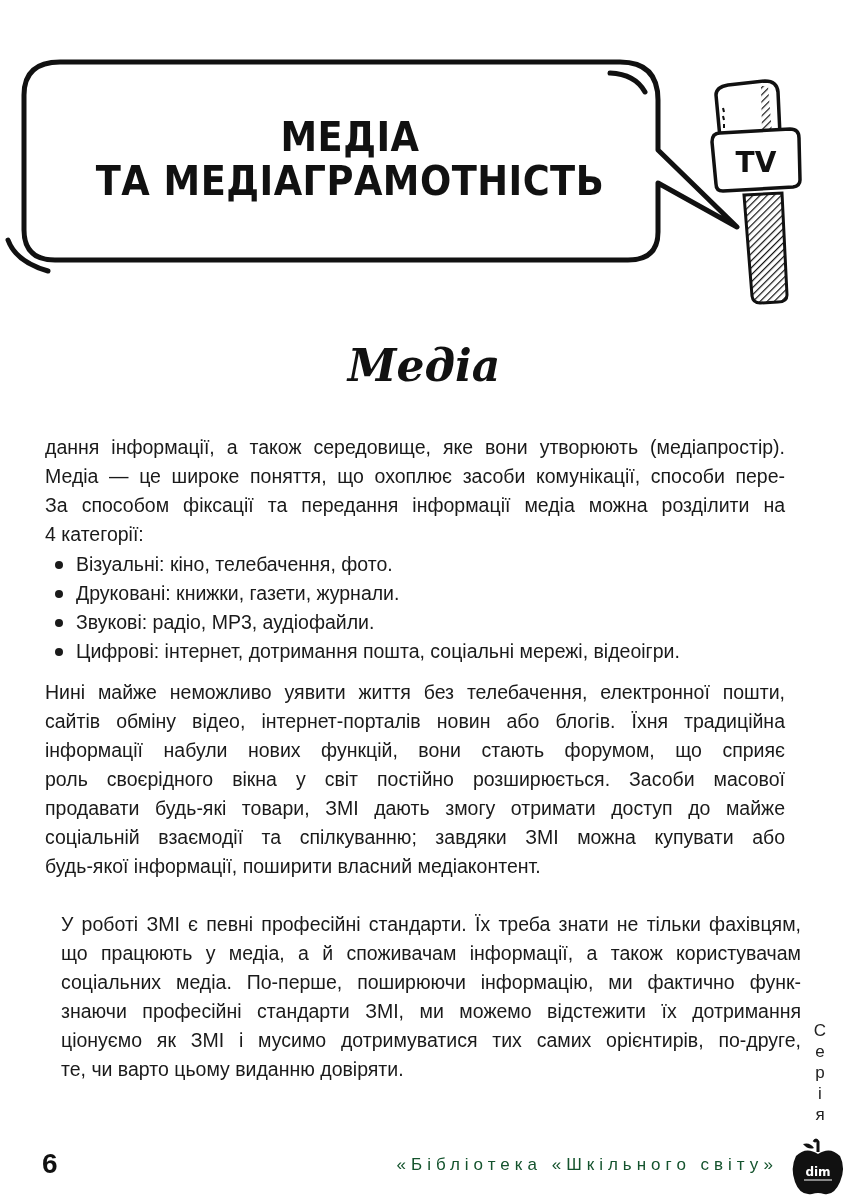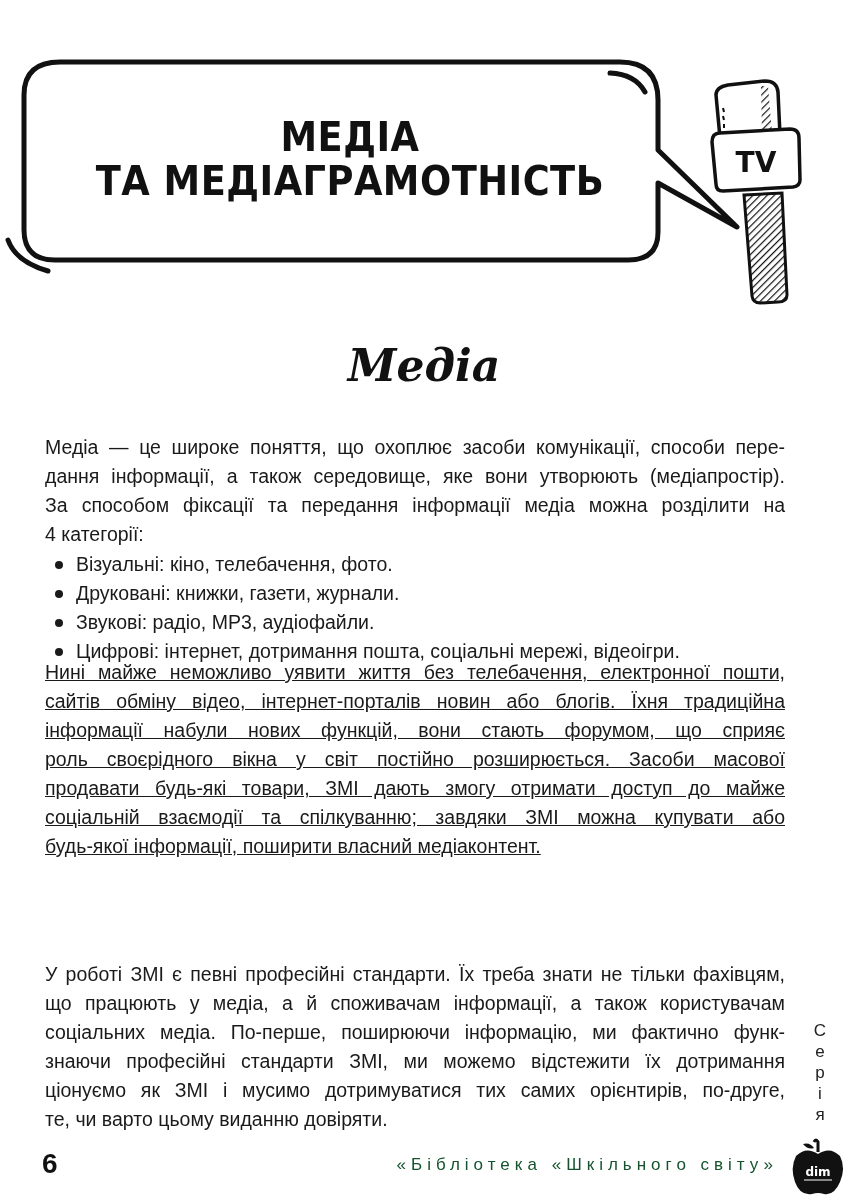--- a/index.html
+++ b/index.html
@@ -87,46 +87,46 @@
 </svg>
 
 <div class="chapter-title">
   <div>МЕДІА</div>
   <div>ТА МЕДІАГРАМОТНІСТЬ</div>
 </div>
 
 <h1 class="section-title" style="margin:0">Медіа</h1>
 
 <div class="text" style="top: 433px;">
+  <span class="line justify">дання інформації, а також середовище, яке вони утворюють (медіапростір).</span>
   <span class="line justify">Медіа — це широке поняття, що охоплює засоби комунікації, способи пере-</span>
-  <span class="line justify">дання інформації, а також середовище, яке вони утворюють (медіапростір).</span>
   <span class="line justify">За способом фіксації та передання інформації медіа можна розділити на</span>
   <span class="line">4 категорії:</span>
 </div>
 
 <div class="text" style="top: 550px;">
   <ul class="bullets">
     <li><span class="dot"></span><span>Візуальні: кіно, телебачення, фото.</span></li>
     <li><span class="dot"></span><span>Друковані: книжки, газети, журнали.</span></li>
     <li><span class="dot"></span><span>Звукові: радіо, MP3, аудіофайли.</span></li>
     <li><span class="dot"></span><span>Цифрові: інтернет, дотримання пошта, соціальні мережі, відеоігри.</span></li>
   </ul>
 </div>
 
-<div class="text" style="top: 658px; text-decoration: underline;">
+<div class="text" style="top: 678px;">
   <span class="line justify">Нині майже неможливо уявити життя без телебачення, електронної пошти,</span>
   <span class="line justify">сайтів обміну відео, інтернет-порталів новин або блогів. Їхня традиційна</span>
   <span class="line justify">інформації набули нових функцій, вони стають форумом, що сприяє</span>
   <span class="line justify">роль своєрідного вікна у світ постійно розширюється. Засоби масової</span>
   <span class="line justify">продавати будь-які товари, ЗМІ дають змогу отримати доступ до майже</span>
   <span class="line justify">соціальній взаємодії та спілкуванню; завдяки ЗМІ можна купувати або</span>
   <span class="line">будь-якої інформації, поширити власний медіаконтент.</span>
 </div>
 
-<div class="text" style="top: 960px;">
+<div class="text" style="top: 910px; margin-left: 16px;">
   <span class="line justify">У роботі ЗМІ є певні професійні стандарти. Їх треба знати не тільки фахівцям,</span>
   <span class="line justify">що працюють у медіа, а й споживачам інформації, а також користувачам</span>
   <span class="line justify">соціальних медіа. По-перше, поширюючи інформацію, ми фактично функ-</span>
   <span class="line justify">знаючи професійні стандарти ЗМІ, ми можемо відстежити їх дотримання</span>
   <span class="line justify">ціонуємо як ЗМІ і мусимо дотримуватися тих самих орієнтирів, по-друге,</span>
   <span class="line">те, чи варто цьому виданню довіряти.</span>
 </div>
 
 <div class="side-series">
   <span>С</span>

